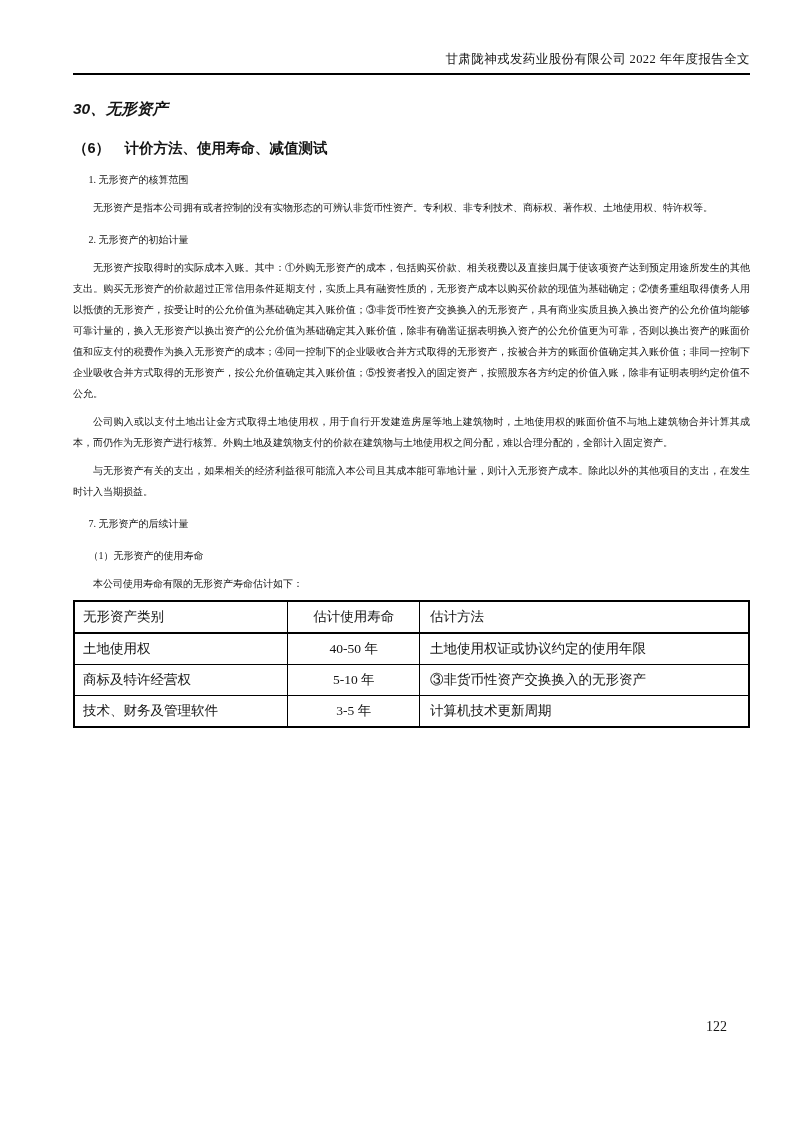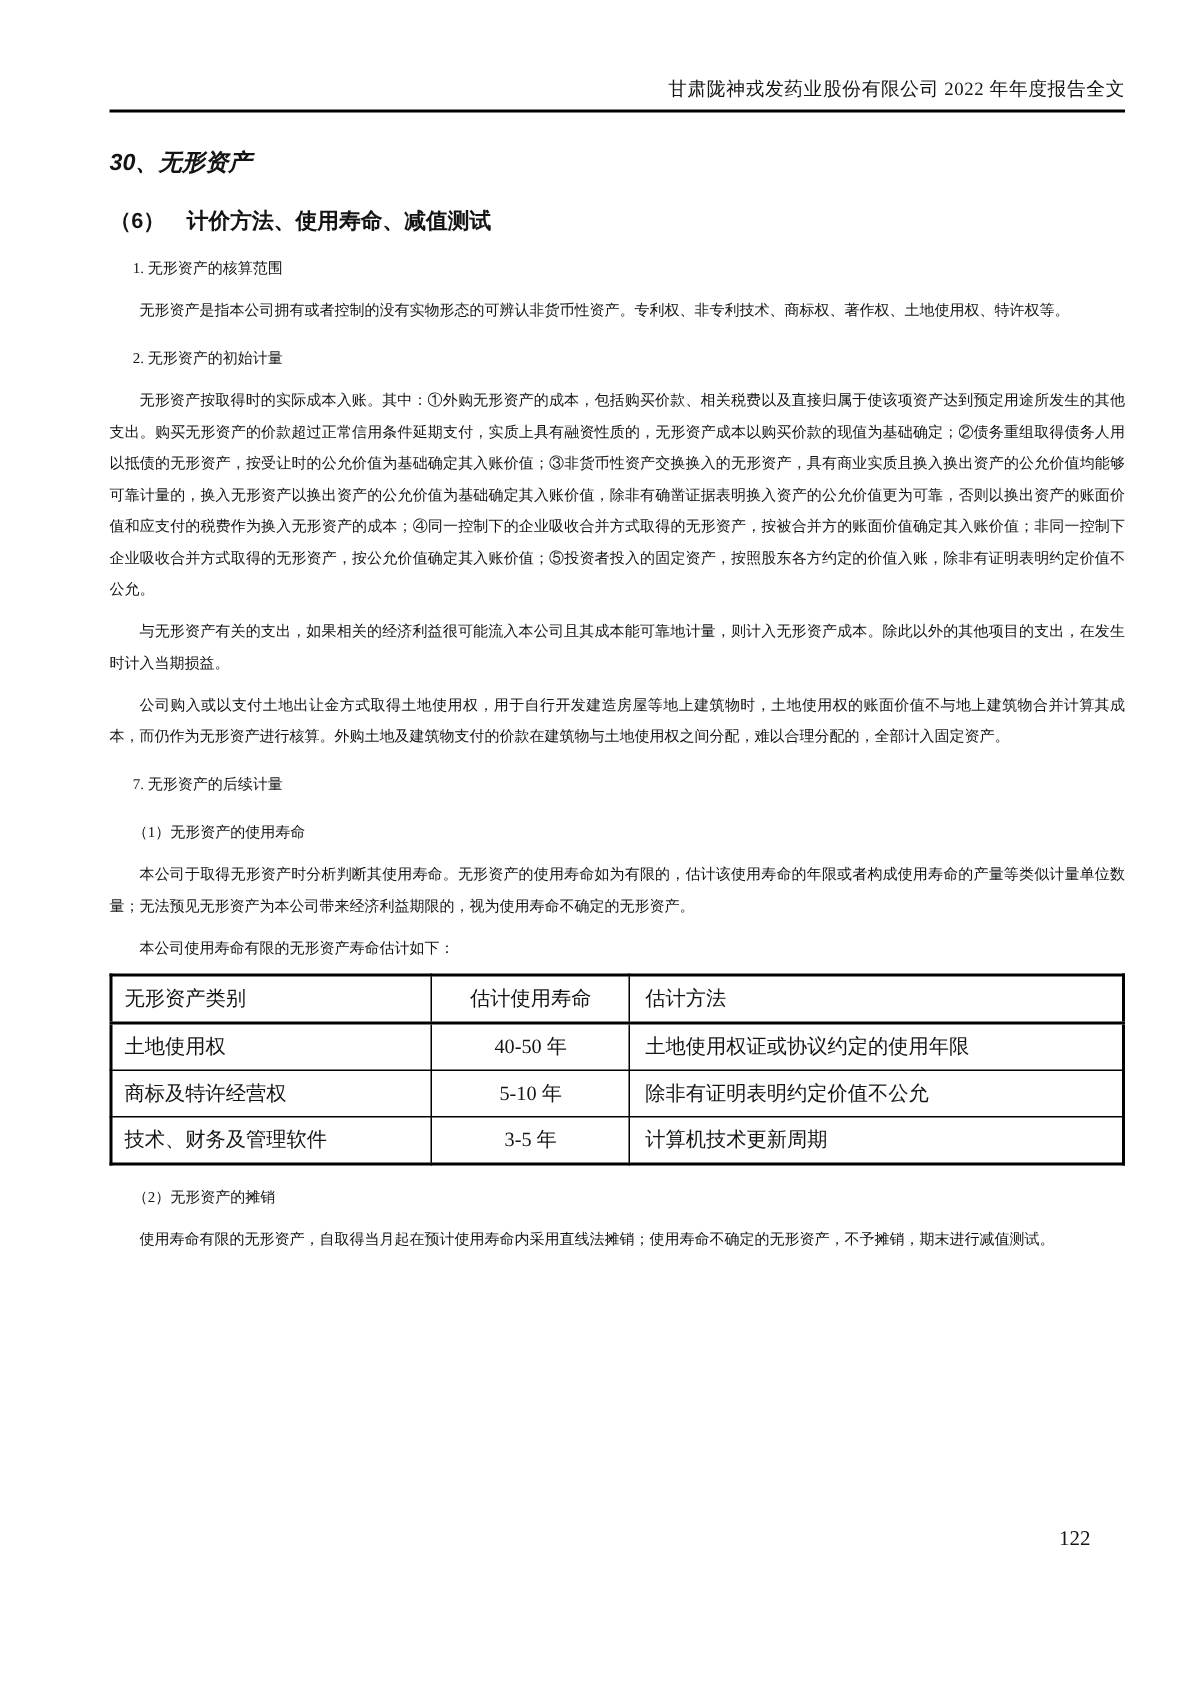--- a/index.html
+++ b/index.html
@@ -89,56 +89,51 @@
 
     <div class="doc-title">30、无形资产</div>
 
     <div class="doc-subtitle">（6）　计价方法、使用寿命、减值测试</div>
 
     <div class="blocks">
         <p class="item">1. 无形资产的核算范围</p>
         <p class="para">无形资产是指本公司拥有或者控制的没有实物形态的可辨认非货币性资产。专利权、非专利技术、商标权、著作权、土地使用权、特许权等。</p>
         <p class="item">2. 无形资产的初始计量</p>
         <p class="para">无形资产按取得时的实际成本入账。其中：①外购无形资产的成本，包括购买价款、相关税费以及直接归属于使该项资产达到预定用途所发生的其他支出。购买无形资产的价款超过正常信用条件延期支付，实质上具有融资性质的，无形资产成本以购买价款的现值为基础确定；②债务重组取得债务人用以抵债的无形资产，按受让时的公允价值为基础确定其入账价值；③非货币性资产交换换入的无形资产，具有商业实质且换入换出资产的公允价值均能够可靠计量的，换入无形资产以换出资产的公允价值为基础确定其入账价值，除非有确凿证据表明换入资产的公允价值更为可靠，否则以换出资产的账面价值和应支付的税费作为换入无形资产的成本；④同一控制下的企业吸收合并方式取得的无形资产，按被合并方的账面价值确定其入账价值；非同一控制下企业吸收合并方式取得的无形资产，按公允价值确定其入账价值；⑤投资者投入的固定资产，按照股东各方约定的价值入账，除非有证明表明约定价值不公允。</p>
+        <p class="para">公司购入或以支付土地出让金方式取得土地使用权，用于自行开发建造房屋等地上建筑物时，土地使用权的账面价值不与地上建筑物合并计算其成本，而仍作为无形资产进行核算。外购土地及建筑物支付的价款在建筑物与土地使用权之间分配，难以合理分配的，全部计入固定资产。</p>
         <p class="para">与无形资产有关的支出，如果相关的经济利益很可能流入本公司且其成本能可靠地计量，则计入无形资产成本。除此以外的其他项目的支出，在发生时计入当期损益。</p>
-        <p class="para">公司购入或以支付土地出让金方式取得土地使用权，用于自行开发建造房屋等地上建筑物时，土地使用权的账面价值不与地上建筑物合并计算其成本，而仍作为无形资产进行核算。外购土地及建筑物支付的价款在建筑物与土地使用权之间分配，难以合理分配的，全部计入固定资产。</p>
         <p class="item">7. 无形资产的后续计量</p>
         <p class="item">（1）无形资产的使用寿命</p>
-        <p class="para">本公司于取得无形资产时分析判断其使用寿命。无形资产的使用寿命如为有限的，估计该使用寿命的年限或者构成使用寿命的产量等类似计量单位数量；无法预见无形资产为本公司带来经济利益期限的，视为使用寿命不确定的无形资产。</p>
         <p class="para">本公司使用寿命有限的无形资产寿命估计如下：</p>
       </div>
 
     <table class="life-table">
         <thead>
           <tr>
             <th class="c1">无形资产类别</th>
             <th class="c2">估计使用寿命</th>
             <th class="c3">估计方法</th>
           </tr>
         </thead>
         <tbody>
           <tr>
             <td class="c1">土地使用权</td>
             <td class="c2">40-50 年</td>
             <td class="c3">土地使用权证或协议约定的使用年限</td>
           </tr>
           <tr>
             <td class="c1">商标及特许经营权</td>
             <td class="c2">5-10 年</td>
-            <td class="c3">除非有证明表明约定价值不公允</td>
+            <td class="c3">③非货币性资产交换换入的无形资产</td>
           </tr>
           <tr>
             <td class="c1">技术、财务及管理软件</td>
             <td class="c2">3-5 年</td>
             <td class="c3">计算机技术更新周期</td>
           </tr>
         </tbody>
       </table>
 
-    <div class="blocks">
-        <p class="item">（2）无形资产的摊销</p>
-        <p class="para">使用寿命有限的无形资产，自取得当月起在预计使用寿命内采用直线法摊销；使用寿命不确定的无形资产，不予摊销，期末进行减值测试。</p>
-      </div>
 
   </div>
 
   <div class="page-number">122</div>
 </div>
 
 </body></html>

